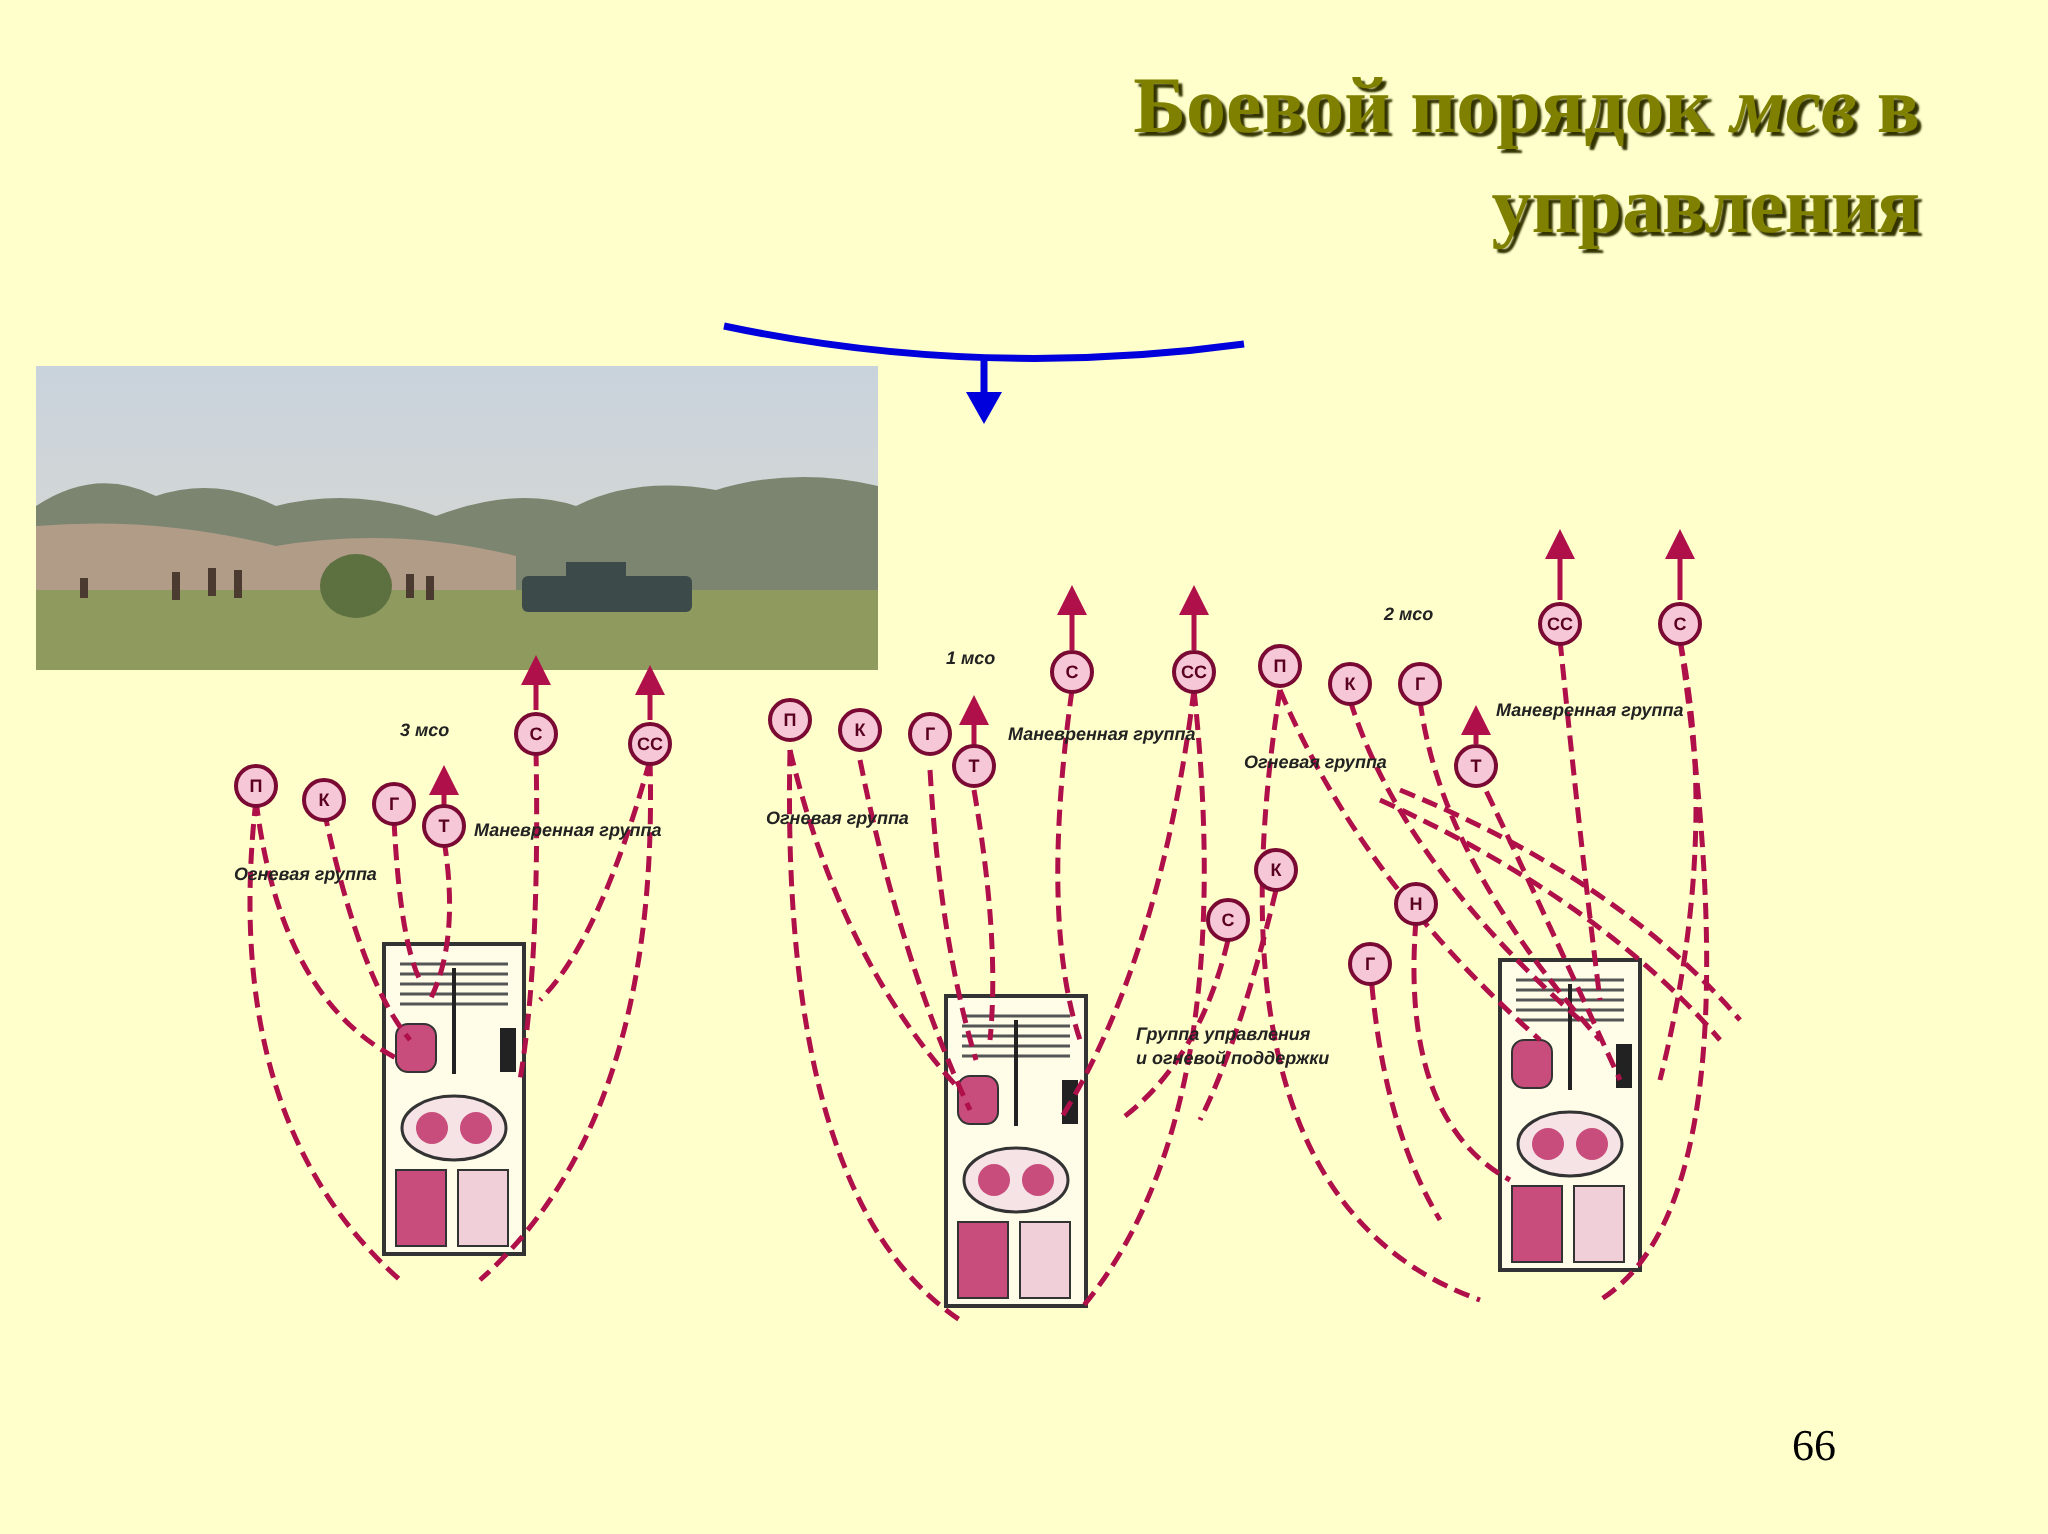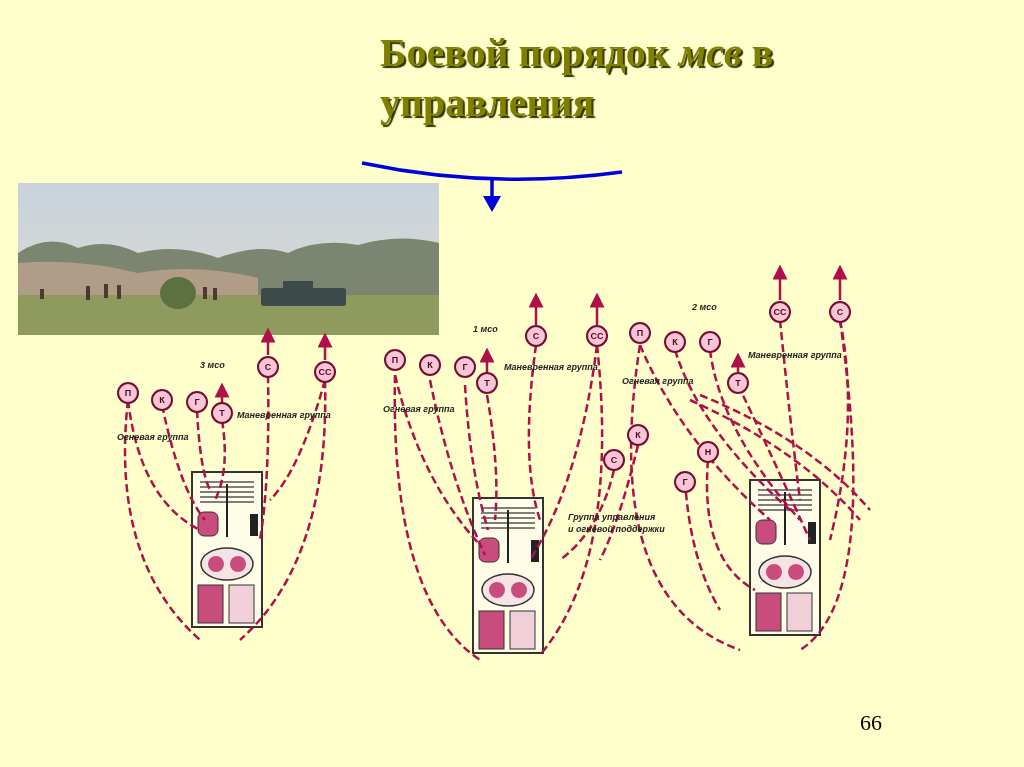--- a/index.html
+++ b/index.html
@@ -1,19 +1,19 @@
 <!DOCTYPE html>
 <html><head>
 <meta charset="utf-8">
 <style>
   html,body{margin:0;padding:0;}
   body{width:1024px;height:767px;background:#ffffcc;position:relative;overflow:hidden;font-family:"Liberation Serif",serif;}
-  .title{position:absolute;left:380px;top:28px;width:580px;text-align:left;font-family:"Liberation Serif",serif;font-weight:bold;font-size:40px;line-height:50px;color:#808000;text-shadow:2px 2px 1px #333300;}
+  .title{position:absolute;left:380px;top:28px;width:580px;text-align:right;font-family:"Liberation Serif",serif;font-weight:bold;font-size:40px;line-height:50px;color:#808000;text-shadow:2px 2px 1px #333300;}
   .title em{font-style:italic;}
-  .page-num{position:absolute;left:860px;top:710px;font-size:22px;color:#000;font-family:"Liberation Serif",serif;}
+  .page-num{position:absolute;left:896px;top:710px;font-size:22px;color:#000;font-family:"Liberation Serif",serif;}
   .photo{position:absolute;left:18px;top:183px;width:421px;height:152px;overflow:hidden;}
   svg{position:absolute;left:0;top:0;}
   .lbl{font-family:"Liberation Sans",sans-serif;font-style:italic;font-weight:bold;font-size:9px;fill:#222;}
 </style>
 </head>
 <body>
 
 <div class="title">
   <span>Боевой порядок</span>
   <em>мсв</em>

